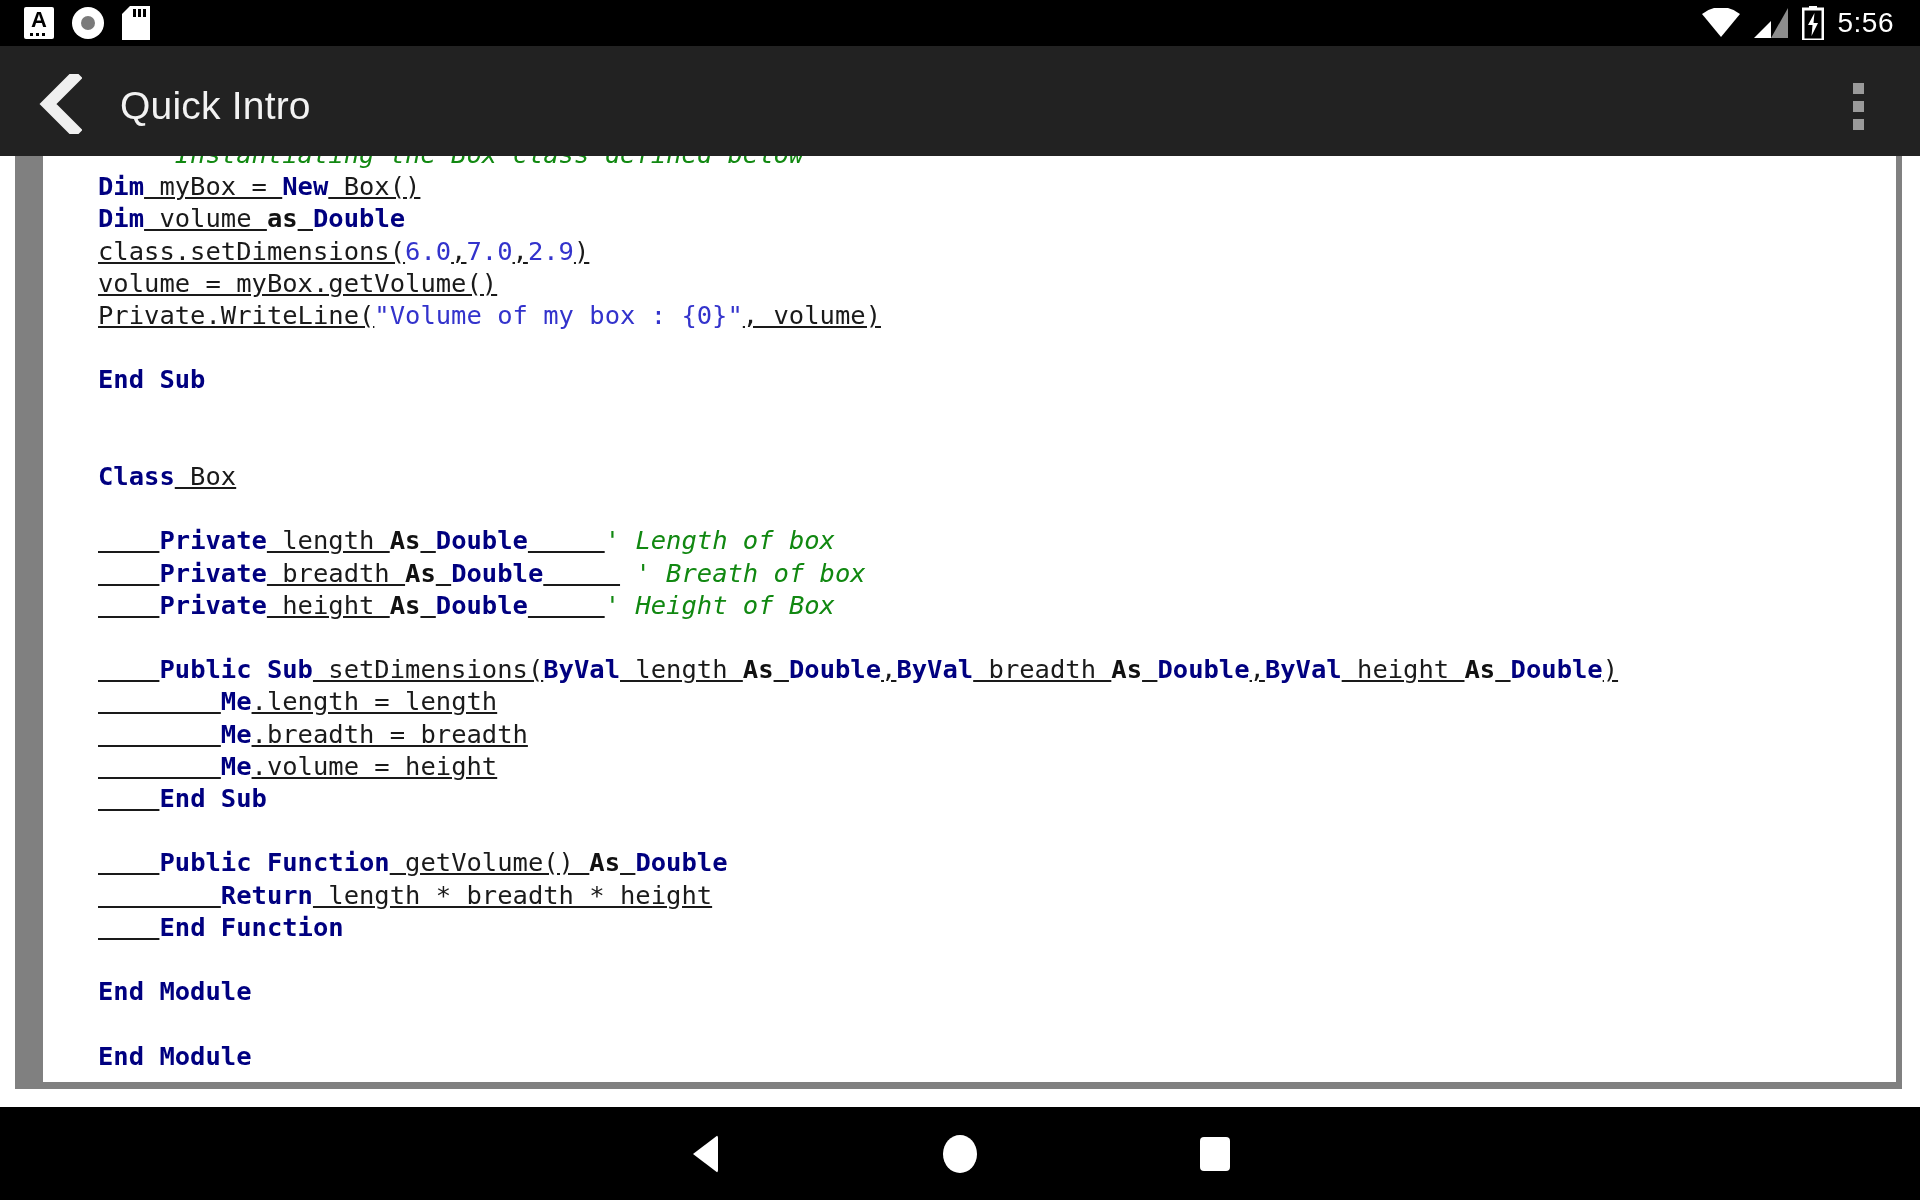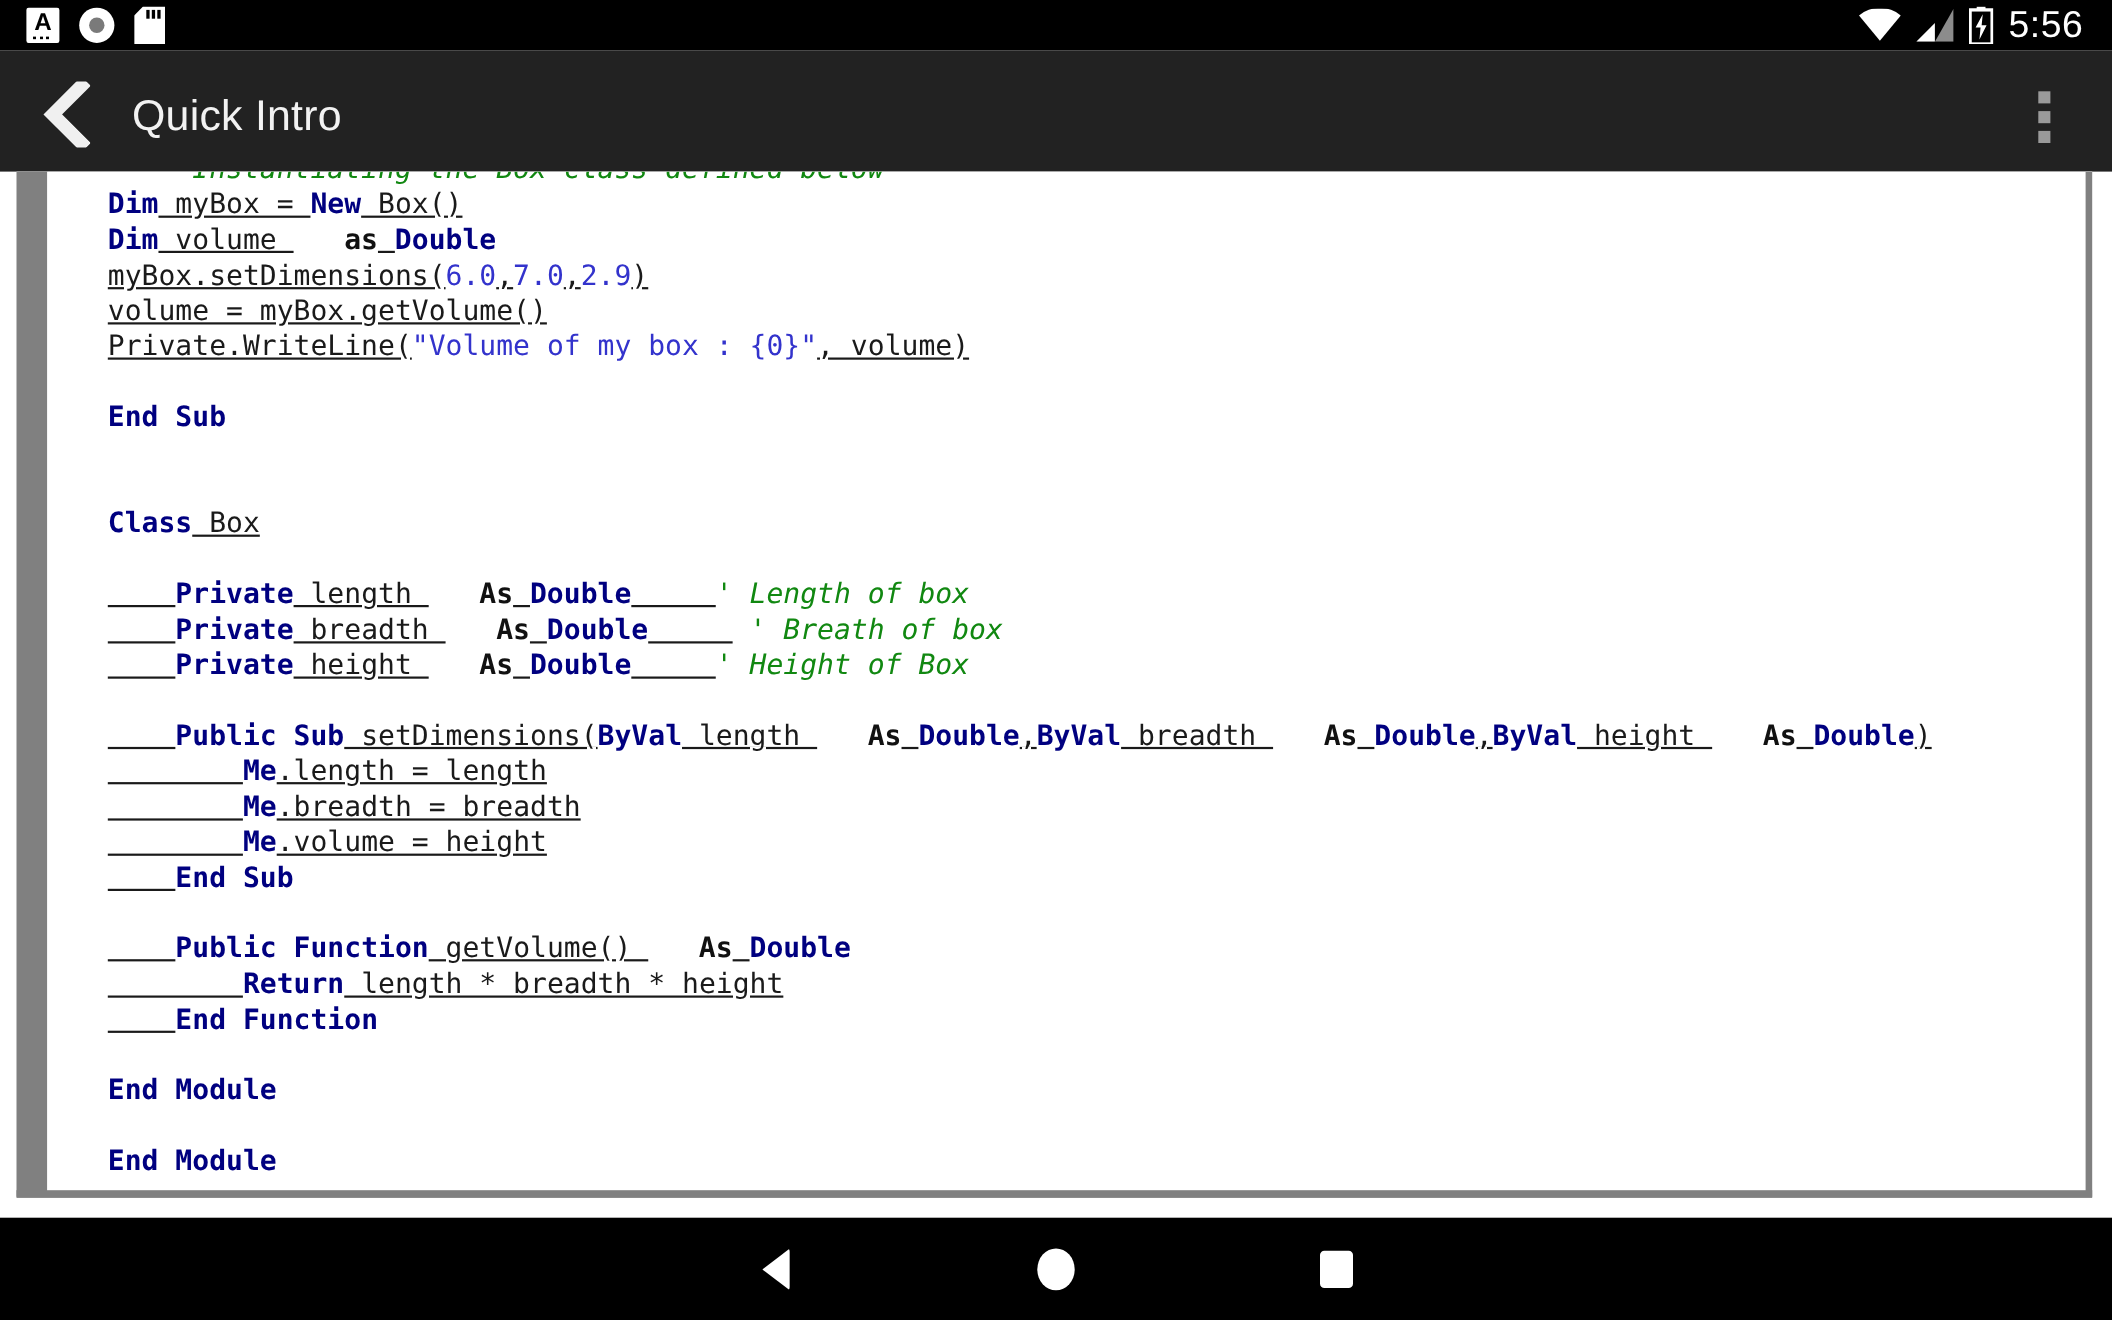--- a/index.html
+++ b/index.html
@@ -33,21 +33,21 @@
   }
   .ic-rec {
     width: 32px; height: 32px; border-radius: 50%; background: #ffffff;
     display: flex; align-items: center; justify-content: center;
   }
   .ic-rec::after { content:""; width:14px; height:14px; border-radius:50%; background:#7a7a7a; }
   .ic-sd { width: 28px; height: 34px; position: relative; }
   .ic-sd svg { display: block; }
   .ic-wifi svg, .ic-sig svg, .ic-batt svg { display:block; }
   .clock {
-    color: #ffffff; font-size: 34px; letter-spacing: 0.5px;
+    color: #ffffff; font-size: 28px; letter-spacing: 0.5px;
     font-family: "Liberation Sans", sans-serif;
   }
 
   
   .appbar {
     position: absolute; top: 46px; left: 0; width: 1920px; height: 120px;
     background: #222222; display: flex; align-items: center;
   }
   .back-btn {
     width: 74px; height: 74px; margin-left: 22px;
@@ -83,21 +83,21 @@
     position: absolute; top: 926px; left: 15px; width: 1887px; height: 7px;
     background: #808080;
   }
   pre.code {
     margin: 0; padding: 0 0 0 55px;
     font-family: "DejaVu Sans Mono", "Liberation Mono", monospace;
     font-size: 25.5px; line-height: 32.2px; color: #1a1a1a;
     white-space: pre; position: relative; top: -18px;
   }
   .kw  { color: #000080; font-weight: bold; }
-  .as  { color: #111111; font-weight: bold; margin-left: 46px; }
+  .as  { color: #111111; font-weight: bold; }
   .str { color: #3333cc; }
   .num { color: #3333cc; }
   .cmt { color: #118811; font-style: italic; }
   .pl  { color: #1a1a1a; text-decoration: underline; }
 
   
   .navbar {
     position: absolute; top: 1107px; left: 0; width: 1920px; height: 93px;
     background: #000000;
   }
@@ -173,21 +173,21 @@
     </div>
   </div>
 
   <div class="content">
     <div class="code-wrap">
       <div class="code-gutter"></div>
       <div class="code-body">
         <pre class="code" id="code-text"><span class="cmt">   ' Instantiating the Box class defined below</span>
 <span class="kw">Dim</span><span class="pl"> myBox = </span><span class="kw">New</span><span class="pl"> Box()</span>
 <span class="kw">Dim</span><span class="pl"> volume </span><span class="as">as</span><span class="pl"> </span><span class="kw">Double</span>
-<span class="pl">myBox.setDimensions(</span><span class="num">6.0</span><span class="pl">,</span><span class="num">7.0</span><span class="pl">,</span><span class="num">2.9</span><span class="pl">)</span>
+<span class="pl">class.setDimensions(</span><span class="num">6.0</span><span class="pl">,</span><span class="num">7.0</span><span class="pl">,</span><span class="num">2.9</span><span class="pl">)</span>
 <span class="pl">volume = myBox.getVolume()</span>
 <span class="pl">Private.WriteLine(</span><span class="str">"Volume of my box : {0}"</span><span class="pl">, volume)</span>
 
 <span class="kw">End Sub</span>
 
 
 <span class="kw">Class</span><span class="pl"> Box</span>
 
 <span class="pl">    </span><span class="kw">Private</span><span class="pl"> length </span><span class="as">As</span><span class="pl"> </span><span class="kw">Double</span><span class="pl">     </span><span class="cmt">' Length of box</span>
 <span class="pl">    </span><span class="kw">Private</span><span class="pl"> breadth </span><span class="as">As</span><span class="pl"> </span><span class="kw">Double</span><span class="pl">     </span><span class="cmt"> ' Breath of box</span>

